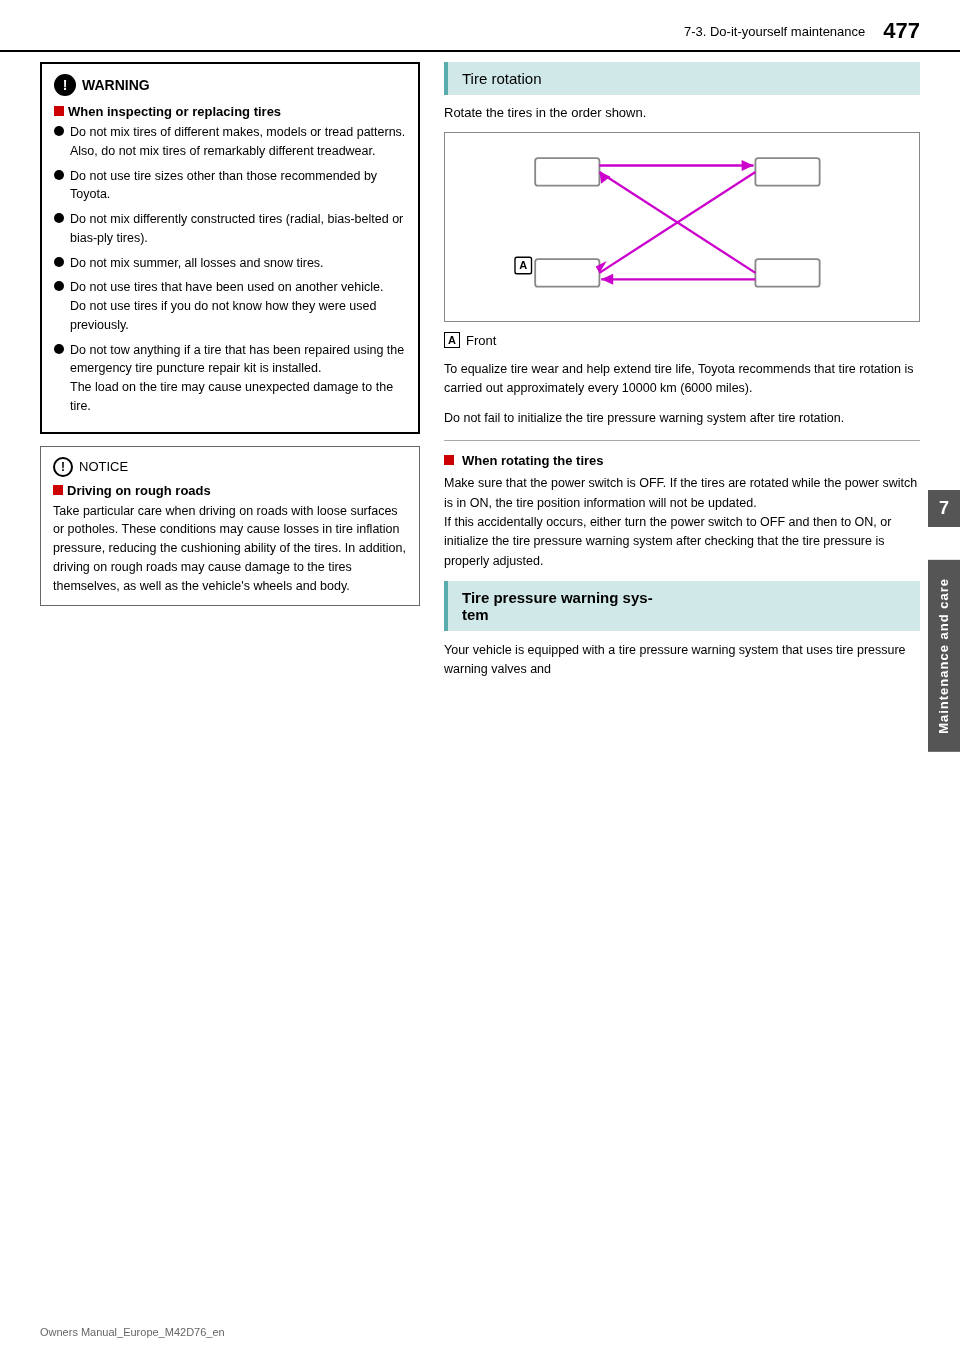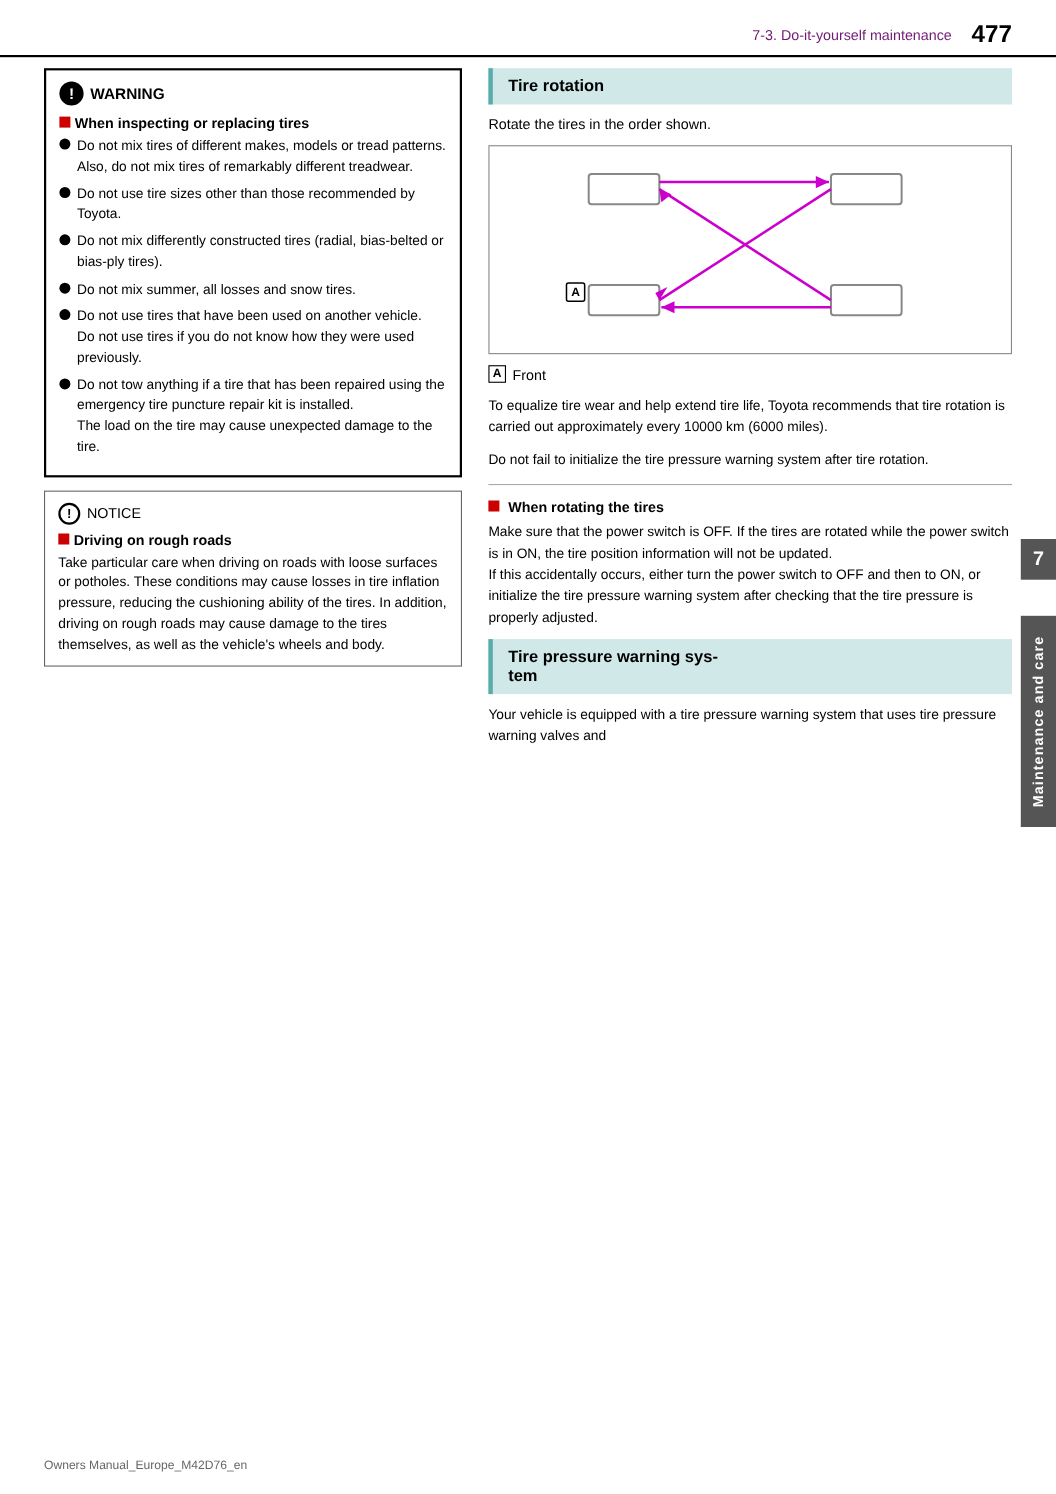--- a/index.html
+++ b/index.html
@@ -17,21 +17,21 @@
     .page-header {
       display: flex;
       justify-content: flex-end;
       align-items: center;
       padding: 18px 40px 6px 40px;
       border-bottom: 2px solid #000;
       margin-bottom: 0;
     }
     .page-header-text {
       font-size: 13px;
-      color: #701a75;
+      color: #000000;
     }
     .page-number {
       font-size: 22px;
       font-weight: bold;
       color: #000;
       margin-left: 18px;
     }
 
     
     .side-tab {
@@ -201,21 +201,21 @@
     }
     .inflation-title-text {
       font-weight: bold;
       font-size: 12.5px;
     }
 
     .section-banner {
       background: #d0e8e8;
       padding: 8px 14px;
       font-size: 15px;
-      font-weight: bold;
+      font-weight: normal;
       margin-bottom: 10px;
       border-left: 4px solid #5aabab;
     }
 
     .rotate-text {
       font-size: 13px;
       margin-bottom: 12px;
     }
 
     

